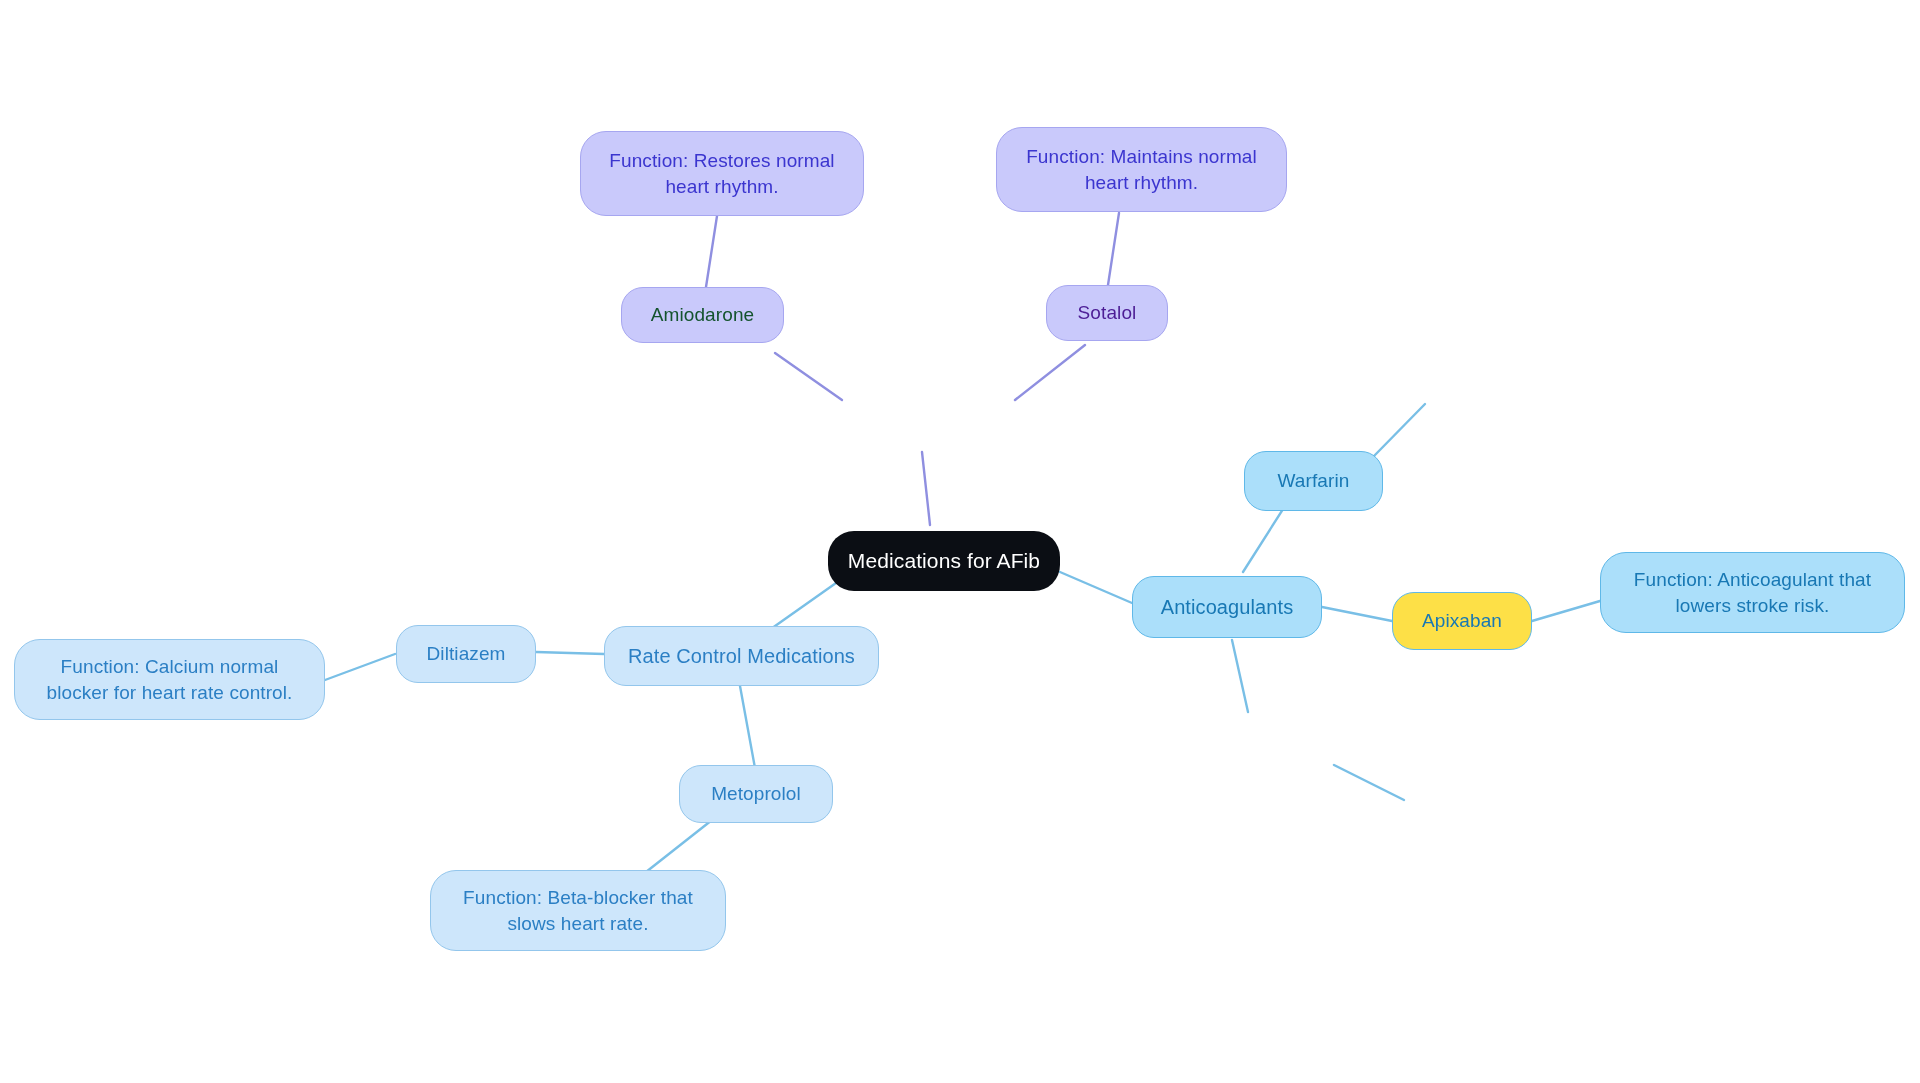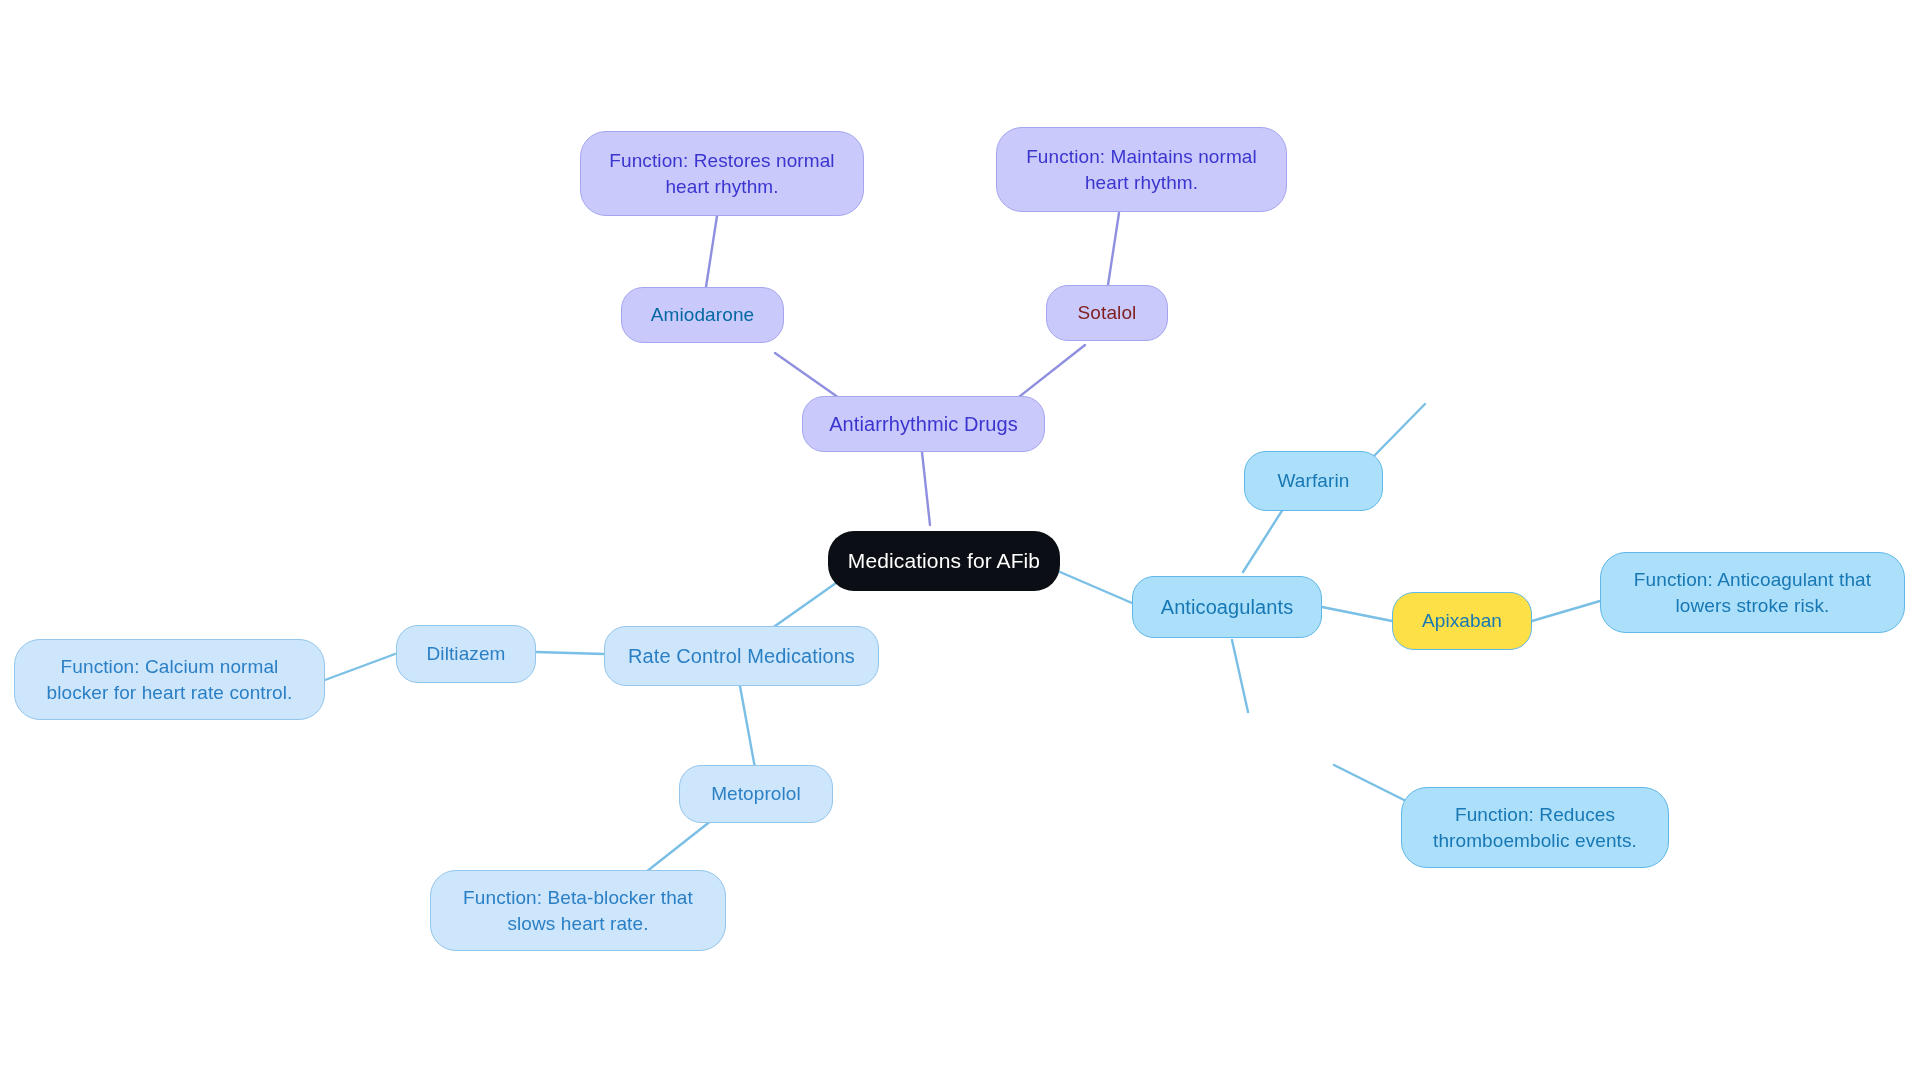--- a/index.html
+++ b/index.html
@@ -83,29 +83,26 @@
     <path d="M 604 654 L 536 652" stroke="#79bfe6" stroke-width="2.4" fill="none" stroke-linecap="round"></path>
     <path d="M 395 654 L 325 680" stroke="#79bfe6" stroke-width="2.4" fill="none" stroke-linecap="round"></path>
     <path d="M 740 686 L 755 768" stroke="#79bfe6" stroke-width="2.4" fill="none" stroke-linecap="round"></path>
     <path d="M 712 820 L 646 872" stroke="#79bfe6" stroke-width="2.4" fill="none" stroke-linecap="round"></path>
   </svg>
 
   <div class="node root" style="left:828px; top:523px; width:232px; height:60px; background:#0b0e14; color:#ffffff;">
     <span>Medications for AFib</span>
   </div>
 
-  <div class="node branch" style="left:802px; top:396px; width:243px; height:56px; background:#c9c9fb; border-color:#a6a6f0; color:#3b35cf;">
-    <span>Antiarrhythmic Drugs</span>
-  </div>
 
-  <div class="node leaf" style="left:621px; top:287px; width:163px; height:56px; background:#c9c9fb; border-color:#a6a6f0; color:#0369a1;">
+  <div class="node leaf" style="left:621px; top:287px; width:163px; height:56px; background:#c9c9fb; border-color:#a6a6f0; color:#14532d;">
     <span>Amiodarone</span>
   </div>
 
-  <div class="node leaf" style="left:1046px; top:285px; width:122px; height:56px; background:#c9c9fb; border-color:#a6a6f0; color:#7f1d1d;">
+  <div class="node leaf" style="left:1046px; top:285px; width:122px; height:56px; background:#c9c9fb; border-color:#a6a6f0; color:#4c1d95;">
     <span>Sotalol</span>
   </div>
 
   <div class="node detail" style="left:580px; top:131px; width:284px; height:85px; background:#c9c9fb; border-color:#a6a6f0; color:#3b35cf;">
     <span>Function: Restores normal
 heart rhythm.</span>
   </div>
 
   <div class="node detail" style="left:989px; top:127px; width:291px; height:85px; background:#c9c9fb; border-color:#a6a6f0; color:#3b35cf;margin-left:7px;">
     <span>Function: Maintains normal
@@ -124,24 +121,20 @@
   <div class="node leaf" style="left:1392px; top:592px; width:140px; height:58px; background:#fde047; border-color:#5fb8e8; color:#1878b4;">
     <span>Apixaban</span>
   </div>
 
   <div class="node detail" style="left:1600px; top:552px; width:305px; height:81px; background:#abdffa; border-color:#5fb8e8; color:#1878b4;">
     <span>Function: Anticoagulant that
 lowers stroke risk.</span>
   </div>
 
 
-  <div class="node detail" style="left:1401px; top:787px; width:268px; height:81px; background:#abdffa; border-color:#5fb8e8; color:#1878b4;">
-    <span>Function: Reduces
-thromboembolic events.</span>
-  </div>
 
   <div class="node branch" style="left:604px; top:626px; width:275px; height:60px; background:#cde6fb; border-color:#93c6ec; color:#2b7fc4;">
     <span>Rate Control Medications</span>
   </div>
 
   <div class="node leaf" style="left:396px; top:625px; width:140px; height:58px; background:#cde6fb; border-color:#93c6ec; color:#2b7fc4;">
     <span>Diltiazem</span>
   </div>
 
   <div class="node detail" style="left:14px; top:639px; width:311px; height:81px; background:#cde6fb; border-color:#93c6ec; color:#2b7fc4;">

